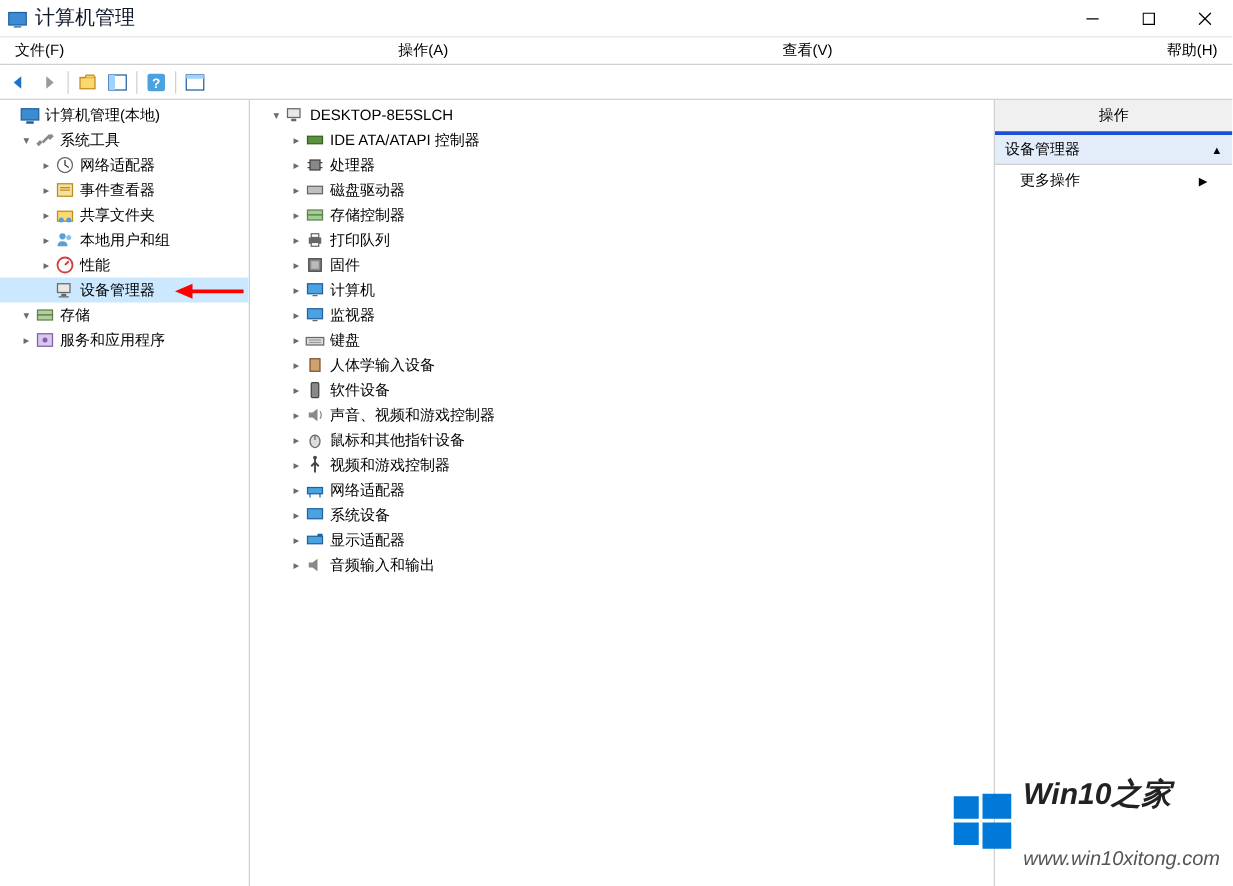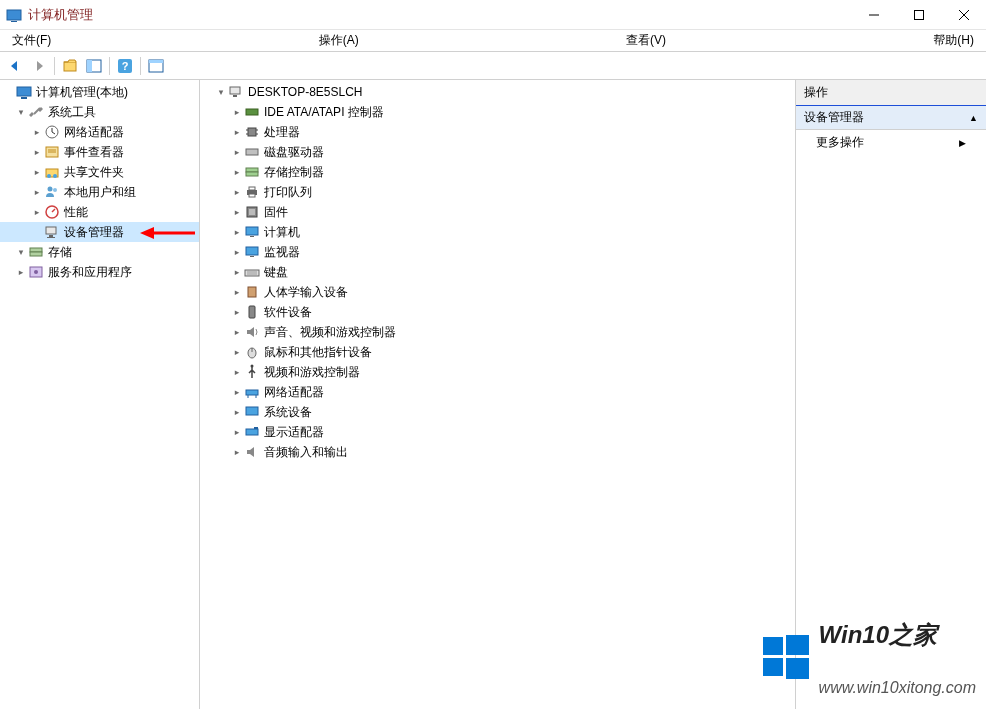--- a/index.html
+++ b/index.html
@@ -1,52 +1,52 @@
 <!DOCTYPE html>
 <html><head>
 <meta charset="utf-8">
 <style>
 * { box-sizing: border-box; margin: 0; padding: 0; }
 body { font-family: "Microsoft YaHei", "Segoe UI", Tahoma, sans-serif; font-size: 12px; background: #fff; width: 986px; height: 709px; position: relative; overflow: hidden; }
 
 
 .titlebar { height: 30px; background: #fff; display: flex; align-items: center; border-bottom: 1px solid #e5e5e5; }
 .titlebar .app-icon { width: 16px; height: 16px; margin: 0 6px; }
-.titlebar .title { flex: 1; font-size: 13px; color: #7f1d1d; }
+.titlebar .title { flex: 1; font-size: 16px; color: #0f172a; }
 .titlebar .win-btn { width: 45px; height: 30px; display: flex; align-items: center; justify-content: center; color: #000; font-size: 10px; font-family: "Segoe MDL2 Assets", sans-serif; }
 
 
 .menubar { height: 22px; display: flex; align-items: center; padding: 0 4px; border-bottom: 1px solid #d0d0d0; justify-content: space-between; }
 .menubar .menu-item { padding: 2px 8px; font-size: 12px; cursor: default; }
 
 
 .toolbar { height: 28px; display: flex; align-items: center; padding: 2px 4px; border-bottom: 1px solid #d0d0d0; gap: 2px; }
 .tool-btn { width: 22px; height: 22px; display: flex; align-items: center; justify-content: center; border: 1px solid transparent; }
 .tool-sep { width: 1px; height: 18px; background: #d0d0d0; margin: 0 2px; }
 
 
-.content { display: flex; height: calc(100% - 80px); }
+.content { display: flex; height: calc(100% - 80px); text-align: center; }
 .left-pane { width: 200px; border-right: 1px solid #d0d0d0; overflow: auto; }
 .mid-pane { flex: 1; border-right: 1px solid #d0d0d0; overflow: auto; }
 .right-pane { width: 190px; overflow: auto; }
 
 
 .tree { padding: 2px 0; }
 .tree-row { display: flex; align-items: center; height: 20px; white-space: nowrap; cursor: default; }
 .tree-row.selected { background: #cce8ff; }
 .expander { width: 14px; height: 14px; display: flex; align-items: center; justify-content: center; font-size: 9px; color: #6b6b6b; flex-shrink: 0; }
 .expander.none { visibility: hidden; }
 .tree-icon { width: 16px; height: 16px; margin-right: 4px; flex-shrink: 0; display: flex; align-items: center; justify-content: center; }
 .tree-label { font-size: 12px; }
 .indent-0 { padding-left: 2px; }
 .indent-1 { padding-left: 14px; }
 .indent-2 { padding-left: 30px; }
 
 
-.actions-header { background: #f0f0f0; border-bottom: 1px solid #1d4ed8; padding: 4px 8px; font-size: 12px; }
+.actions-header { background: #f0f0f0; border-bottom: 3px solid #1d4ed8; padding: 4px 8px; font-size: 12px; }
 .actions-section { background: #e3edf9; padding: 3px 8px; font-size: 12px; border-bottom: 1px solid #d0d0d0; display: flex; justify-content: space-between; align-items: center; }
 .actions-item { padding: 4px 20px; font-size: 12px; cursor: default; display: flex; justify-content: space-between; align-items: center; gap: 32px; }
 
 
 .red-arrow { position: absolute; left: 140px; top: 225px; pointer-events: none; }
 
 
 .watermark { position: absolute; right: 10px; bottom: 12px; display: flex; align-items: center; gap: 8px; font-style: italic; }
 .watermark .winlogo { width: 50px; height: 50px; }
 .watermark .wmtext { text-align: left; }

